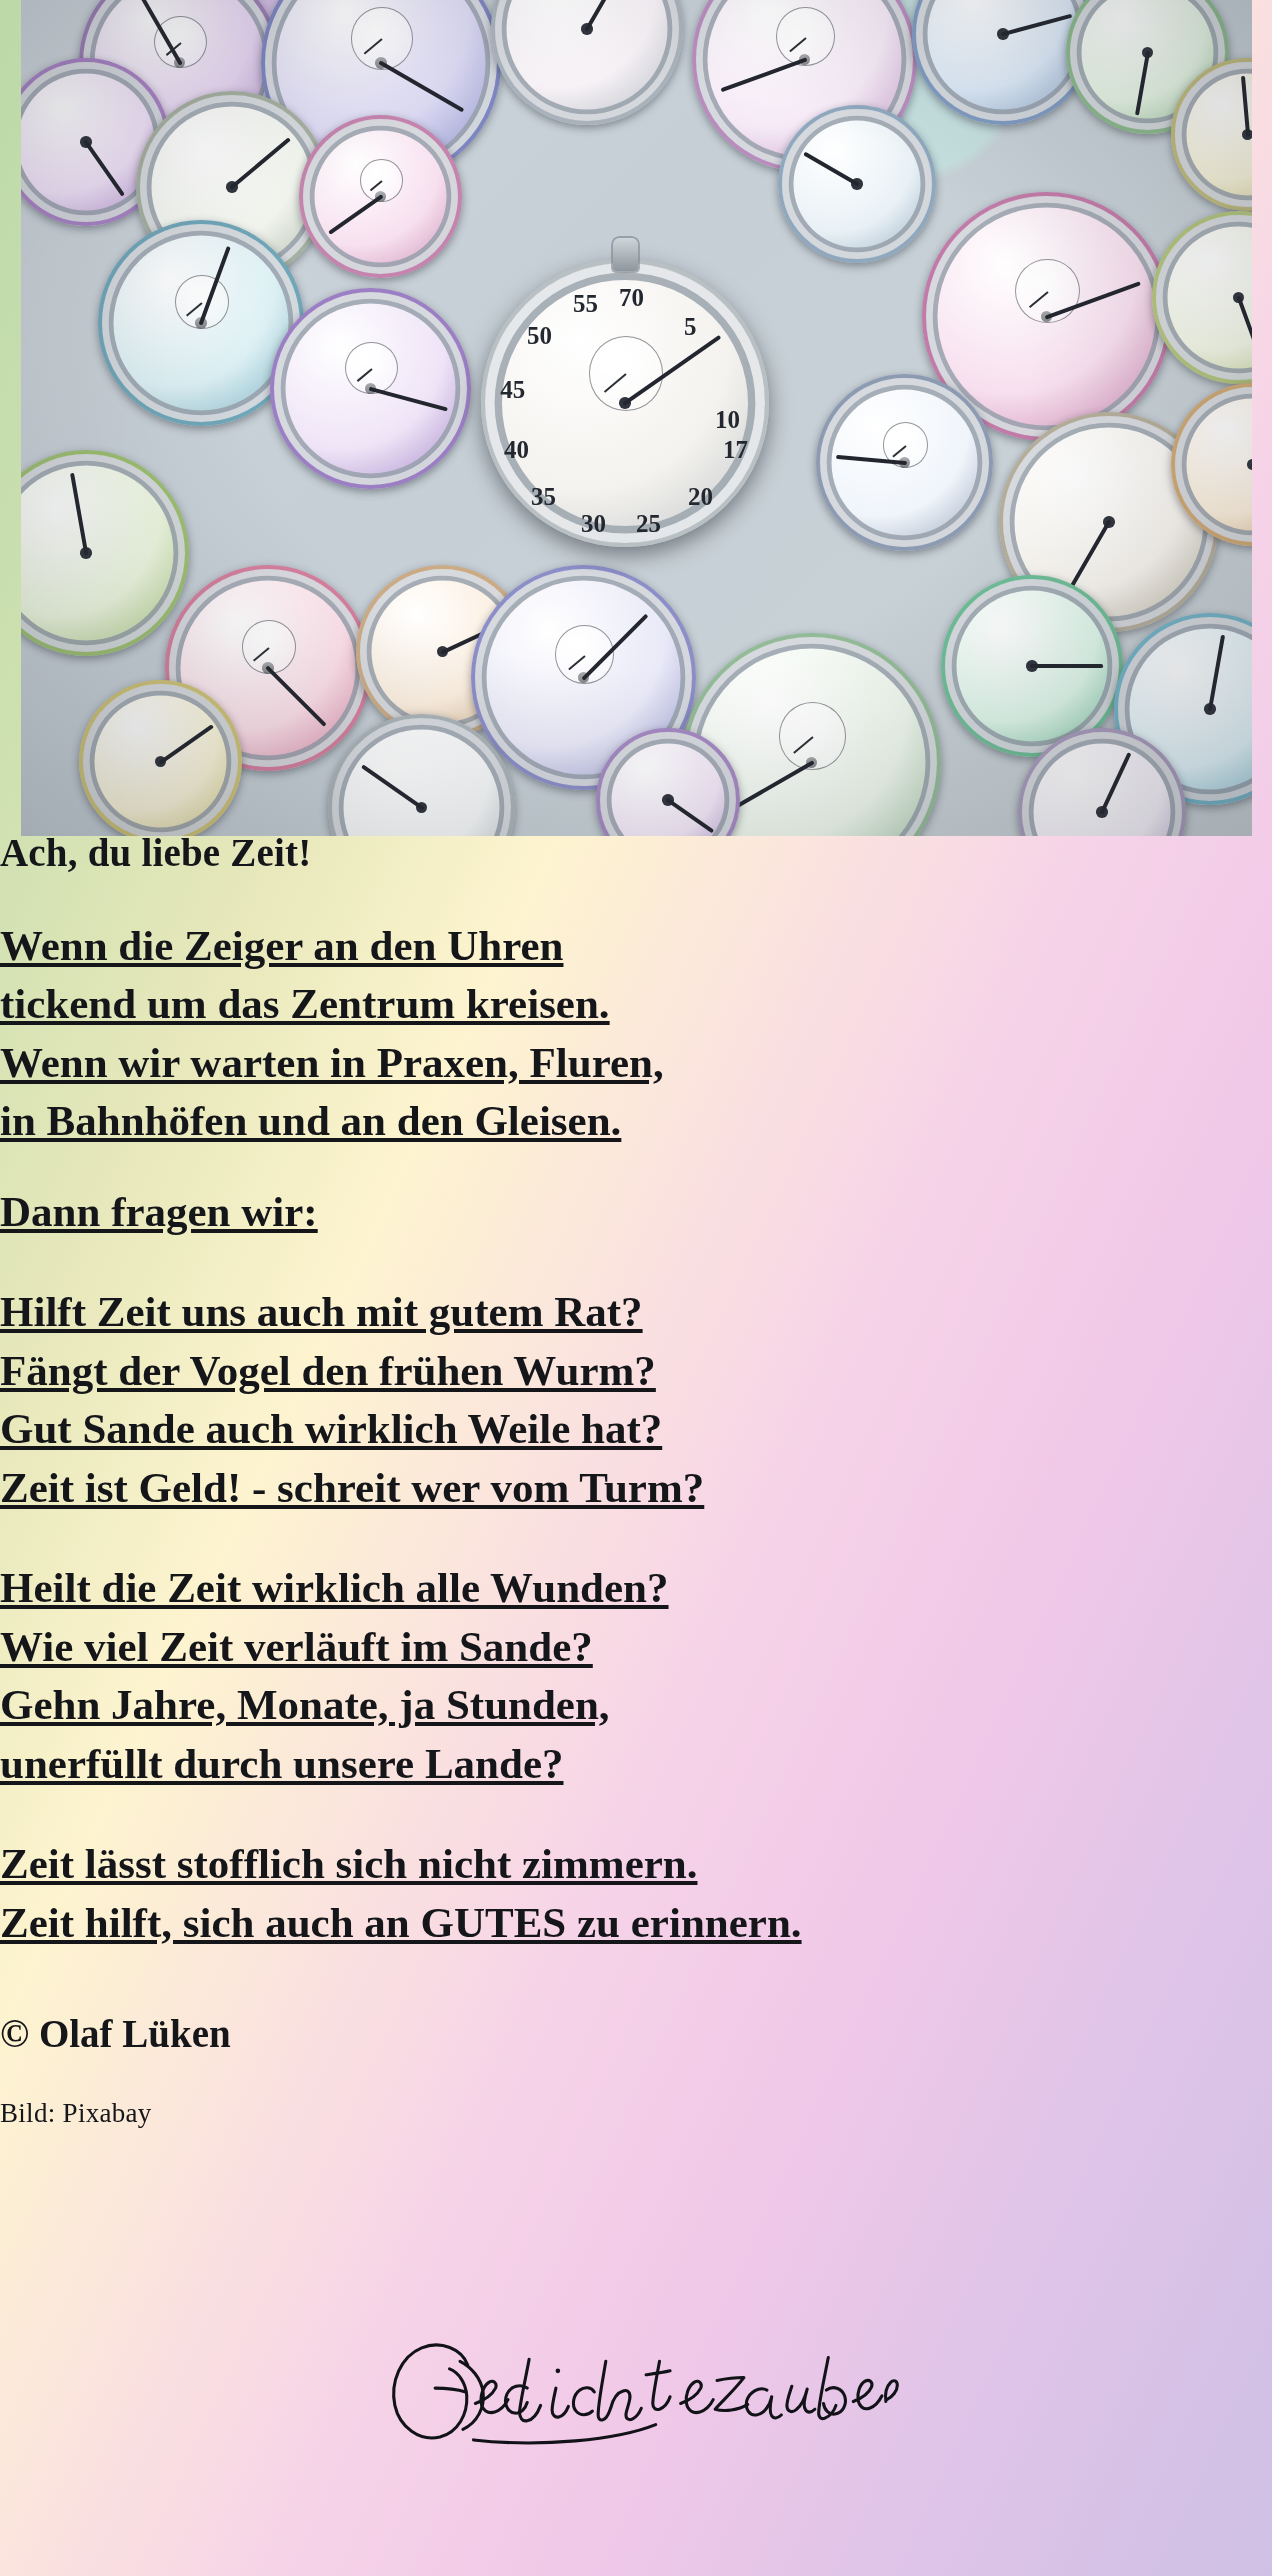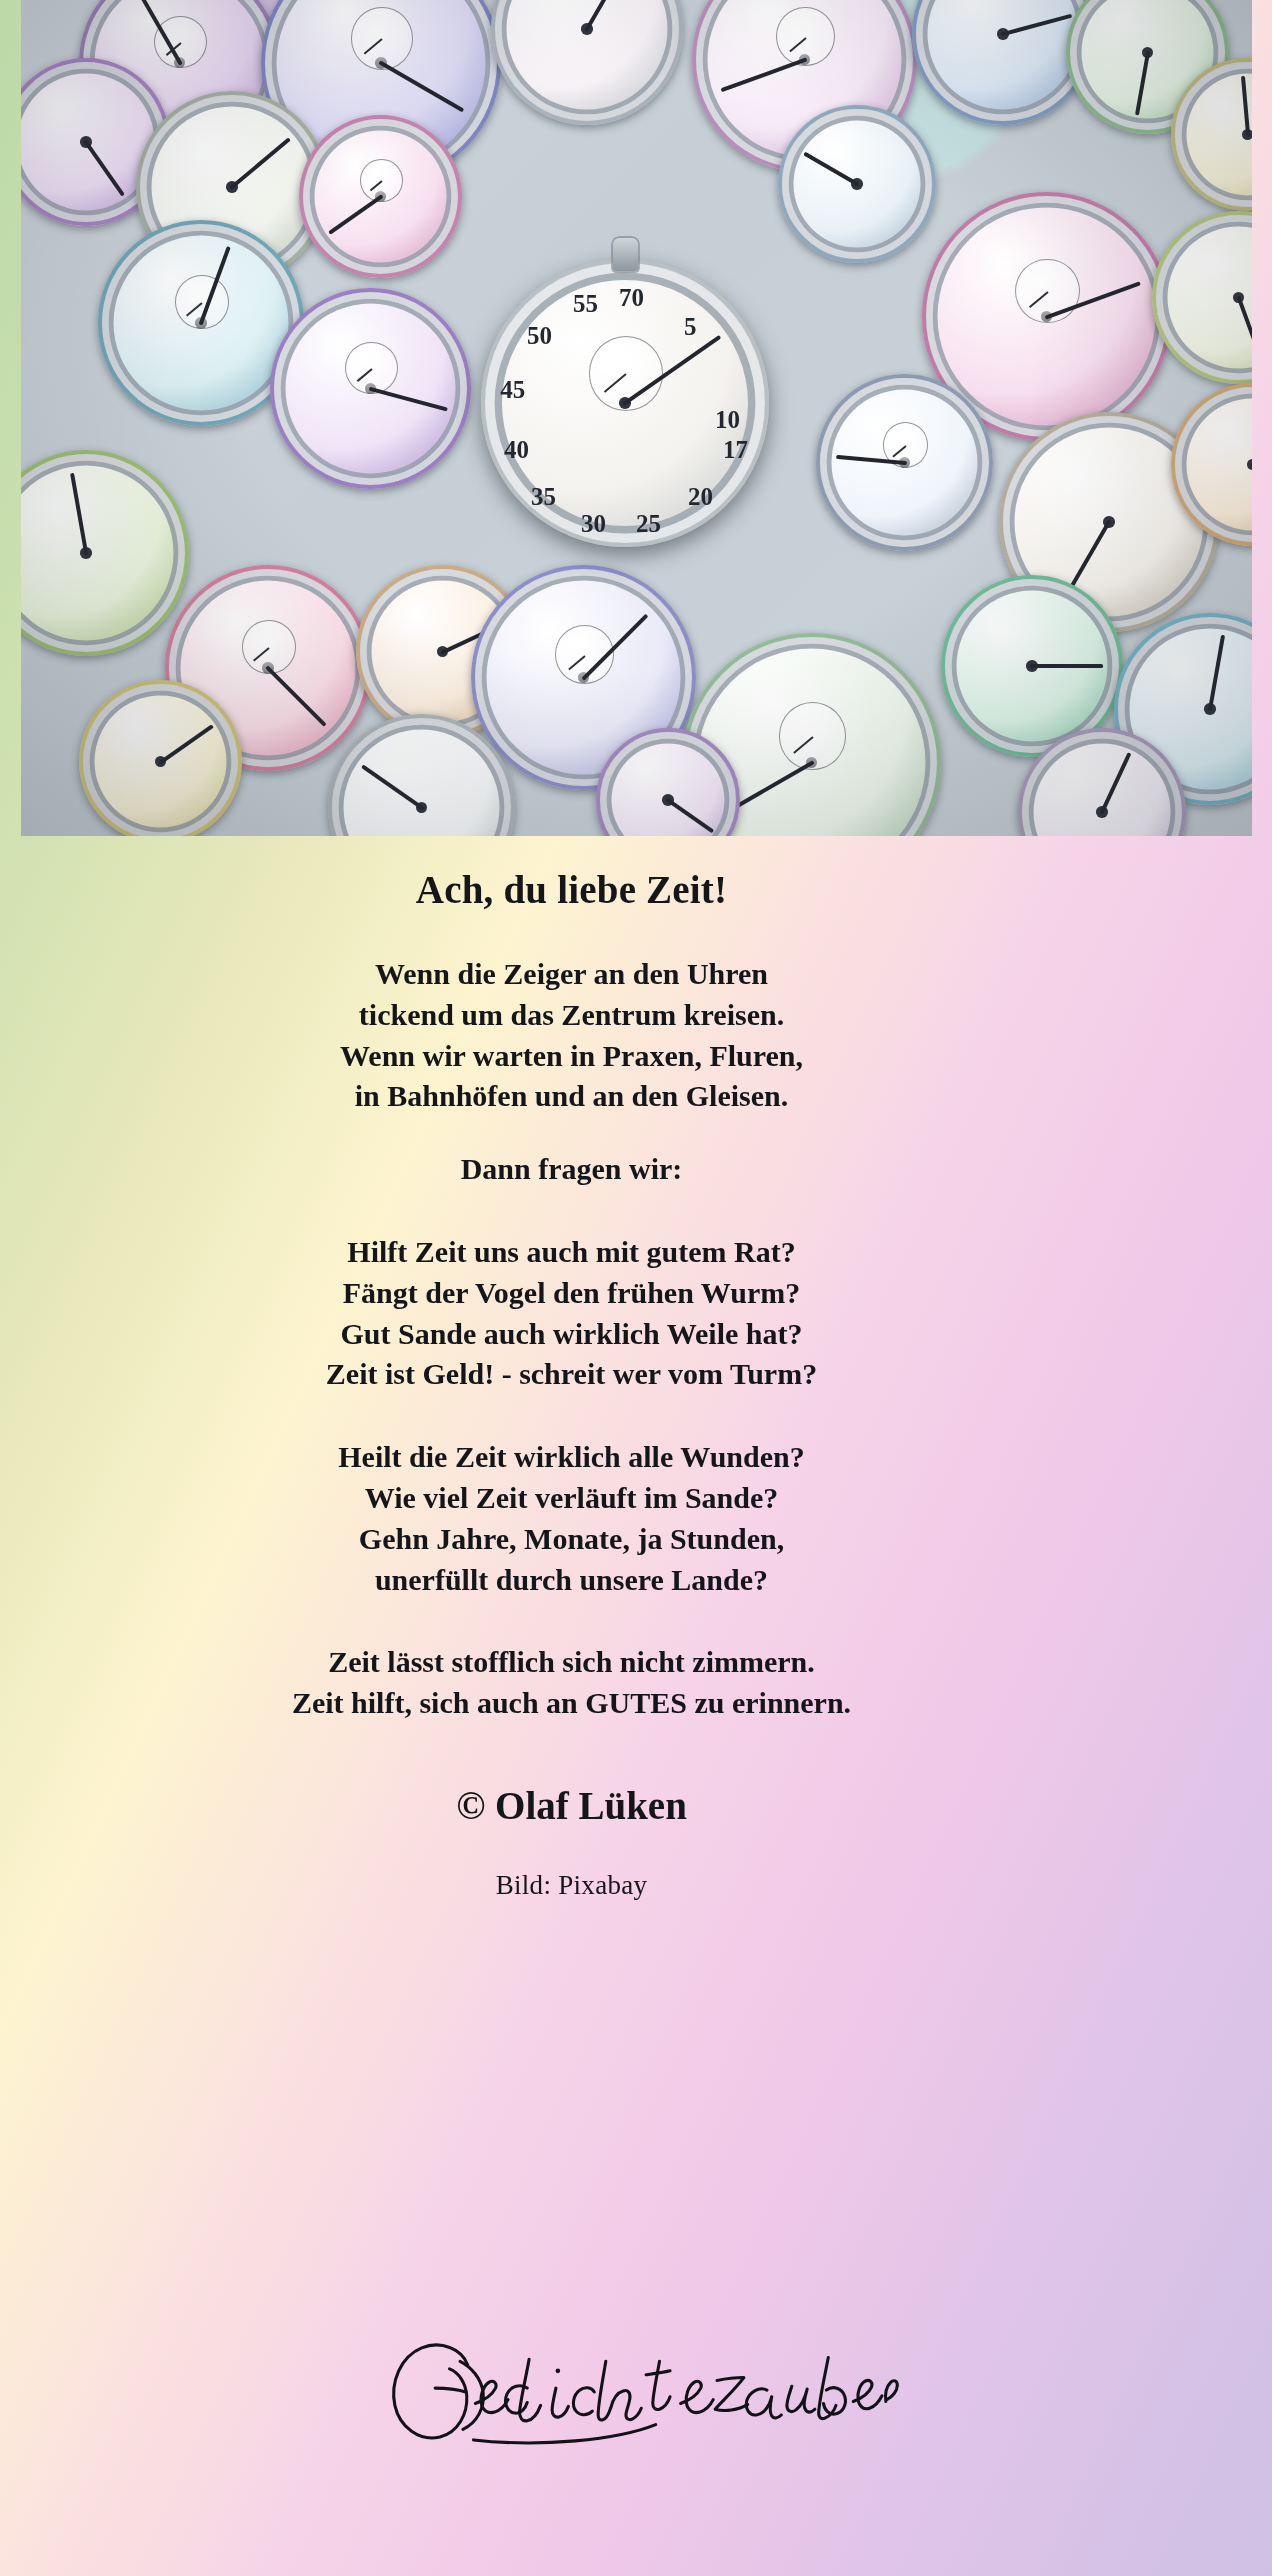--- a/index.html
+++ b/index.html
@@ -174,36 +174,36 @@
     position: absolute;
     inset: 0;
     background: radial-gradient(ellipse at 50% 45%, rgba(0,0,0,0) 45%, rgba(40,44,55,0.22) 100%);
     pointer-events: none;
   }
 
   
   .poem {
     position: absolute;
     left: 0;
-    top: 867px;
+    top: 830px;
     width: 1143px;
-    text-align: center;
     color: #15161a;
     font-family: "Liberation Serif", serif;
     font-weight: bold;
   }
   .poem-title {
     font-size: 39px;
     letter-spacing: 0.2px;
     margin-bottom: 0;
   }
   .stanza {
     margin-top: 42px;
-    font-size: 30px;
+    font-size: 43px;
     line-height: 1.36;
+    text-decoration: underline;
   }
   .stanza.single {
     margin-top: 32px;
   }
   .line {
     white-space: nowrap;
   }
 
   .author {
     margin-top: 59px;

